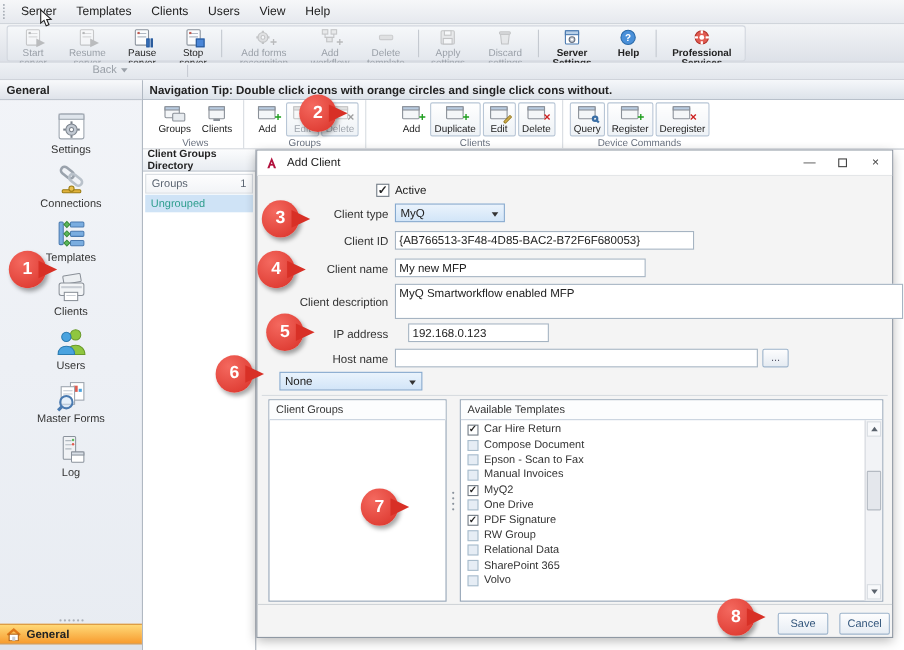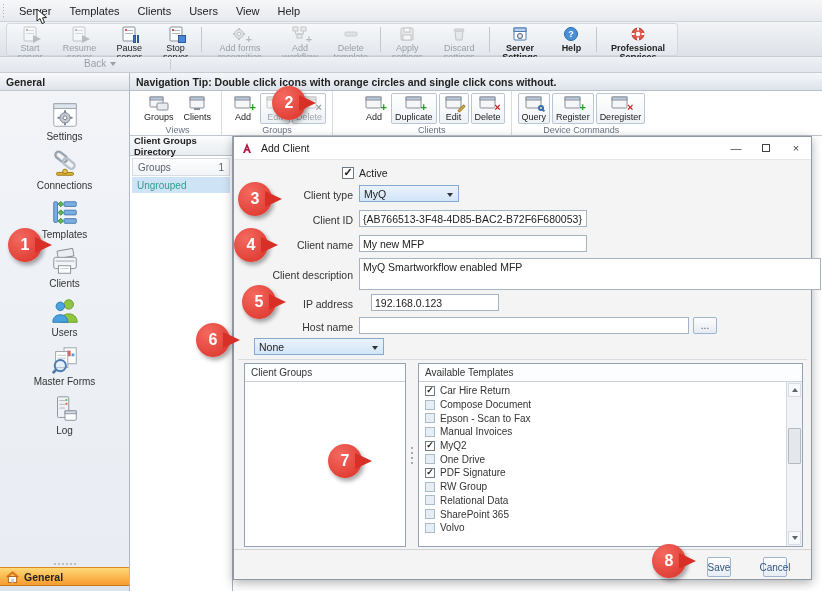--- a/index.html
+++ b/index.html
@@ -149,21 +149,21 @@
     background:#f2f3f6; border-left:1px solid #d4d8de; }
   .sb-arrow { position:absolute; left:1px; right:1px; height:14px; display:flex;
     align-items:center; justify-content:center; background:#f8f9fb; border:1px solid #d8dce2; }
   .sb-arrow.up { top:1px; } .sb-arrow.down { bottom:1px; }
   .tri-up { width:0; height:0; border-left:3px solid transparent; border-right:3px solid transparent; border-bottom:4px solid #5a626c; }
   .tri-down { width:0; height:0; border-left:3px solid transparent; border-right:3px solid transparent; border-top:4px solid #5a626c; }
   .sb-thumb { position:absolute; left:1px; right:1px; top:46px; height:36px;
     background:#e4e7ec; border:1px solid #b4bac2; border-radius:1px; }
 
   .dlg-bottom-sep { position:absolute; left:0; right:0; top:412px; border-top:1px solid #d0d4d8; }
-  .btn { position:absolute; top:420px; width:24px; height:20px; border:1px solid #9db4cc;
+  .btn { position:absolute; top:420px; width:46px; height:20px; border:1px solid #9db4cc;
     border-radius:2px; background:linear-gradient(#fdfdfe,#e7edf4); color:#33567c;
     font-size:10px; display:flex; align-items:center; justify-content:center; }
   #save-btn { left:473px; } #cancel-btn { left:529px; }
 
   
   .balloon { position:absolute; width:34px; height:34px; border-radius:50%;
     background:radial-gradient(circle at 35% 30%, #f4695f, #d93027);
     display:flex; align-items:center; justify-content:center; color:#fff;
     font-weight:bold; font-size:16px; z-index:50; box-shadow:2px 3px 4px rgba(0,0,0,.35); }
   .balloon::after { content:""; position:absolute; left:100%; margin-left:-7px; top:50%;
@@ -590,21 +590,21 @@
   <div class="dlg-row" style="top:48px;">
     <span class="dlg-label">Client type</span>
     <div class="combo" style="width:100px;">
       <span>MyQ</span>
       <span class="arrow"></span>
     </div>
   </div>
 
   <div class="dlg-row" style="top:73px;">
     <span class="dlg-label">Client ID</span>
-    <input class="txt" style="width: 228px;" value="{AB766513-3F48-4D85-BAC2-B72F6F680053}">
+    <input class="txt" style="width: 272px;" value="{AB766513-3F48-4D85-BAC2-B72F6F680053}">
   </div>
 
   <div class="dlg-row" style="top:98px;">
     <span class="dlg-label">Client name</span>
     <input class="txt" style="width: 228px;" value="My new MFP">
   </div>
 
   <div class="dlg-row" style="top:121px;">
     <span class="dlg-label">Client description</span>
     <textarea class="txt" style="width: 462px;">MyQ Smartworkflow enabled MFP</textarea>

